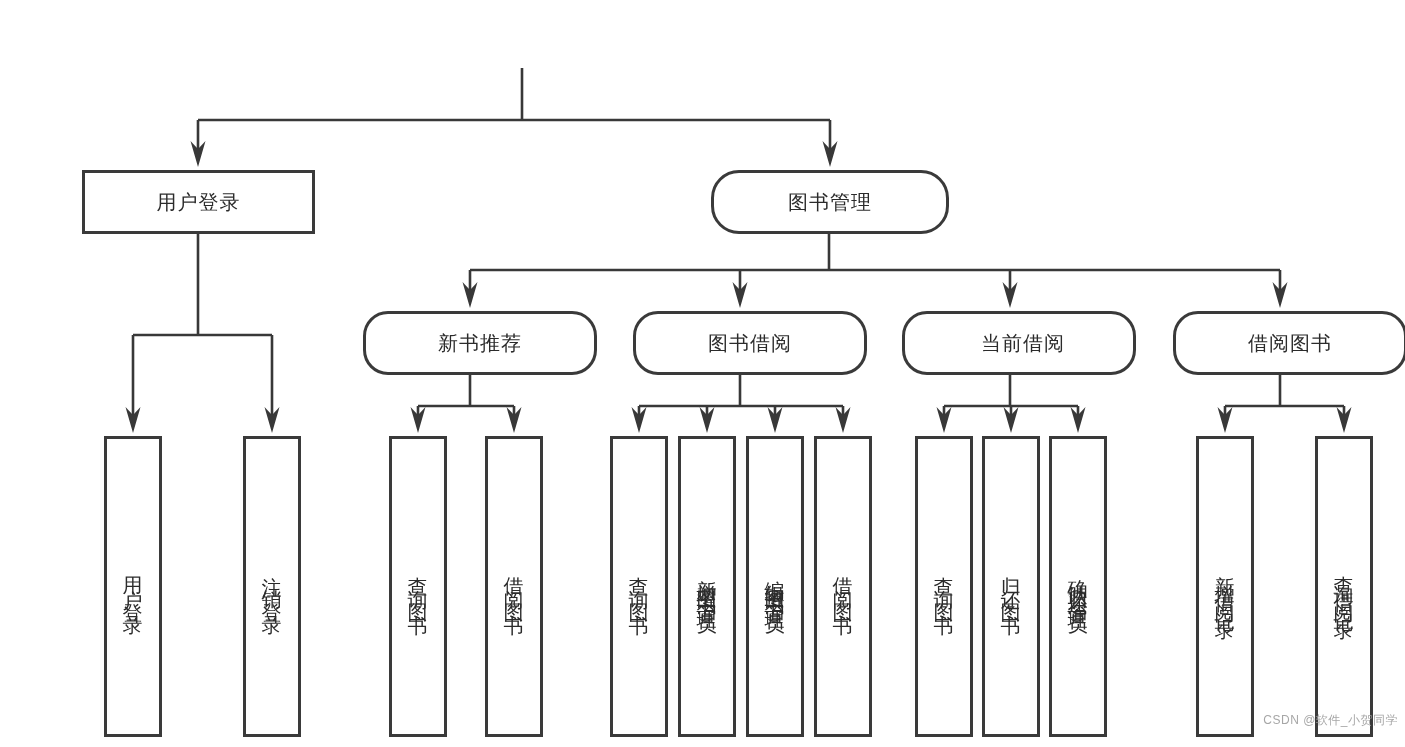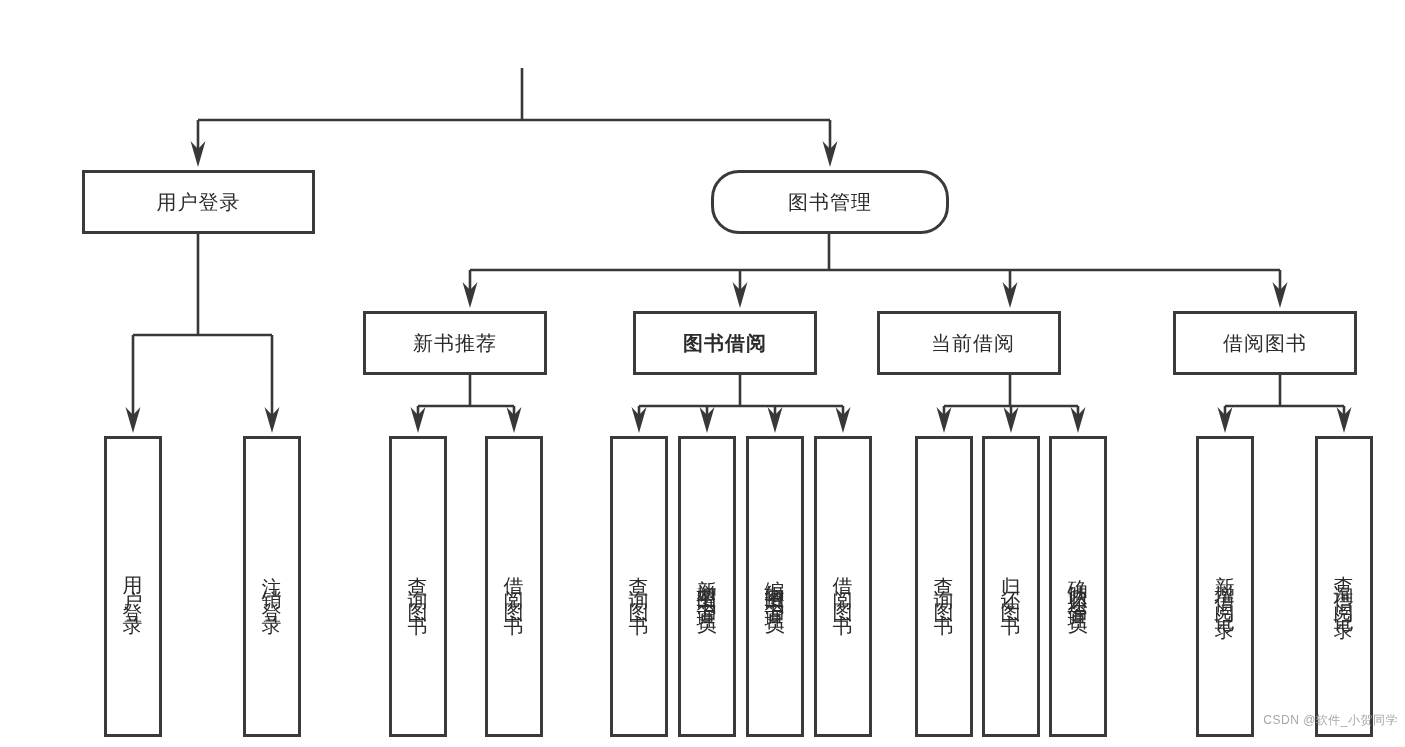--- a/index.html
+++ b/index.html
@@ -26,21 +26,21 @@
     box-sizing: border-box;
     display: flex;
     align-items: center;
     justify-content: center;
     color: #2b2b2b;
     font-size: 20px;
     letter-spacing: 1px;
   }
   .root { left: 21px; top: 13px; width: 1003px; height: 55px; }
   .l2   { top: 170px; height: 64px; }
-  .l3   { top: 311px; width: 184px; height: 64px; }
+  .l3   { top: 311px; width: 234px; height: 64px; border-radius: 25px; }
   .leaf { top: 436px; width: 58px; height: 301px; }
   .leaf span {
     writing-mode: vertical-rl;
     text-orientation: mixed;
     font-size: 20px;
     color: #2b2b2b;
     line-height: 1;
     white-space: nowrap;
   }
   .watermark {
@@ -117,24 +117,24 @@
   <div class="node l2" style="left:82px;width:233px;">
     <span>用户登录</span>
   </div>
   <div class="node l2" style="left:711px;width:238px;border-radius:28px;">
     <span>图书管理</span>
   </div>
 
   <div class="node l3" style="left:363px;">
     <span>新书推荐</span>
   </div>
-  <div class="node l3" style="left:633px;font-weight:bold;">
+  <div class="node l3" style="left:633px;">
     <span>图书借阅</span>
   </div>
-  <div class="node l3" style="left:877px;padding-left:8px;">
+  <div class="node l3" style="left:902px;padding-left:8px;">
     <span>当前借阅</span>
   </div>
   <div class="node l3" style="left:1173px;">
     <span>借阅图书</span>
   </div>
 
   <div class="node leaf" style="left:104px;">
     <span style="letter-spacing: 13px;">用户登录</span>
   </div>
   <div class="node leaf" style="left:243px;">

